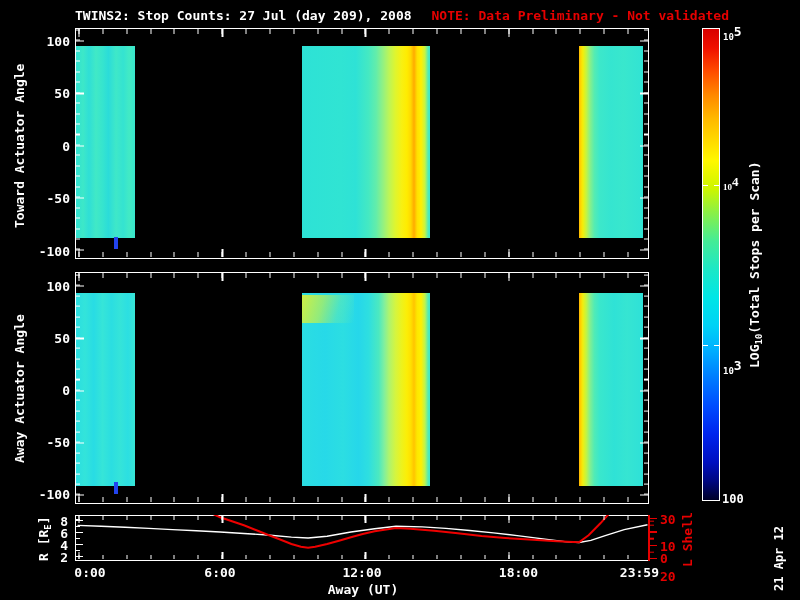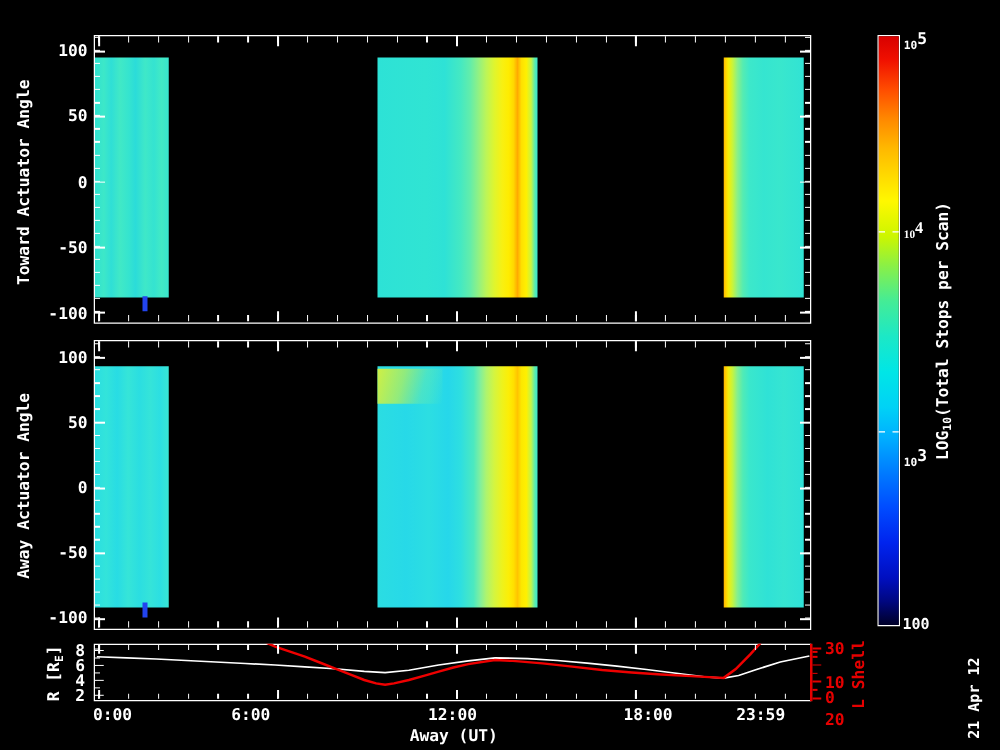--- a/index.html
+++ b/index.html
@@ -33,20 +33,23 @@
   .aw-s2{background:linear-gradient(90deg,#2bdde2 0,#27d9e8 18%,#2cdee2 32%,#26d7ea 44%,#2edfe0 52%,#4ce9c0 60%,#7eefa0 64%,#aef46e 68%,#d4f540 73%,#eef21c 78%,#fcee06 82%,#ffe000 85%,#ffc400 87.5%,#fce800 90%,#fff000 93%,#c0f44c 96%,#54ebb4 98.5%,#3ee8ca 100%);}
   .aw-s3{background:linear-gradient(90deg,#ffb400 0,#ffd400 3%,#f0ee10 6%,#c4f440 11%,#84ef90 17%,#50ebb6 24%,#3ae7cc 32%,#2fe2d6 55%,#36e5d2 75%,#2ee1d8 100%);}
   .blob{background:linear-gradient(105deg,rgba(215,240,60,0.95) 0%,rgba(190,242,80,0.7) 38%,rgba(130,240,150,0.35) 68%,rgba(120,238,180,0) 100%);}
   .notch{background:#2244ee;}
 </style>
 </head>
 <body>
 
 <div id="stage">
 
+  <div class="abs txt" style="left:75px;top:8px;">
+    <span>TWINS2: Stop Counts: 27 Jul (day 209), 2008</span><span class="red" style="margin-left:20px;">NOTE: Data Preliminary - Not validated</span>
+  </div>
 
   <div class="panel" style="left:75px;top:28px;width:574px;height:231px;"></div>
   <div class="seg tw-s1" style="left:76px;top:46px;width:59px;height:192px;"></div>
   <div class="seg tw-s2" style="left:302px;top:46px;width:128px;height:192px;"></div>
   <div class="seg tw-s3" style="left:579px;top:46px;width:64px;height:192px;"></div>
   <div class="seg notch" style="left:114px;top:237px;width:4px;height:12px;"></div>
 
   <div class="strip txm" style="left:76px;top:29px;width:571px;height:5px;"></div>
   <div class="strip txM" style="left:76px;top:29px;width:571px;height:8px;"></div>
   <div class="strip txm" style="left:76px;top:252px;width:571px;height:5px;"></div>
@@ -109,24 +112,24 @@
   <div class="ytl txt" style="left:40px;top:550px;width:28px;">2</div>
   <div class="abs txt vlabel" style="left:36px;top:561px;"><span>R [R</span><span class="sub">E</span><span>]</span></div>
 
   <div class="abs txt red" style="left:660px;top:512px;">30</div>
   <div class="abs txt red" style="left:660px;top:525px;margin-top:44px;">20</div>
   <div class="abs txt red" style="left:660px;top:539px;">10</div>
   <div class="abs txt red" style="left:660px;top:551px;">0</div>
   <div class="abs txt red vlabel" style="left:680px;top:567px;">L Shell</div>
 
   <div class="abs txt" style="left:55px;top:565px;width:70px;text-align:center;">0:00</div>
-  <div class="abs txt" style="left:185px;top:565px;width:70px;text-align:left;">6:00</div>
+  <div class="abs txt" style="left:185px;top:565px;width:70px;text-align:center;">6:00</div>
   <div class="abs txt" style="left:327px;top:565px;width:70px;text-align:center;">12:00</div>
   <div class="abs txt" style="left:468px;top:565px;width:70px;text-align:right;">18:00</div>
-  <div class="abs txt" style="left:589px;top:565px;width:70px;text-align:left;">23:59</div>
+  <div class="abs txt" style="left:589px;top:565px;width:70px;text-align:right;">23:59</div>
   <div class="abs txt" style="left:313px;top:582px;width:100px;text-align:center;">Away (UT)</div>
 
   <div class="abs" style="left:702px;top:28px;width:18px;height:473px;border:1px solid #fff;box-sizing:border-box;">
     <div style="width: 100%; height: 100%; background: linear-gradient(rgb(216, 0, 0) 0%, rgb(240, 16, 0) 4%, rgb(255, 76, 0) 9%, rgb(255, 136, 0) 14%, rgb(255, 184, 0) 19%, rgb(255, 220, 0) 24%, rgb(255, 248, 0) 28%, rgb(204, 246, 0) 34%, rgb(138, 240, 70) 39%, rgb(68, 236, 150) 45%, rgb(28, 232, 198) 51%, rgb(0, 230, 230) 57%, rgb(0, 210, 246) 63%, rgb(0, 176, 255) 68%, rgb(0, 124, 255) 74%, rgb(0, 76, 255) 80%, rgb(0, 36, 238) 86%, rgb(0, 15, 192) 92%, rgb(0, 7, 128) 96%, rgb(0, 0, 40) 100%);"></div>
   </div>
   <div class="abs" style="left:703px;top:185px;width:5px;height:1px;background:#fff;"></div>
   <div class="abs" style="left:714px;top:185px;width:5px;height:1px;background:#fff;"></div>
   <div class="abs" style="left:703px;top:345px;width:5px;height:1px;background:#fff;"></div>
   <div class="abs" style="left:714px;top:345px;width:5px;height:1px;background:#fff;"></div>
   <div class="abs txt" style="left:723px;top:28px;"><span class="cbb">10</span><span class="cbs">5</span></div>

